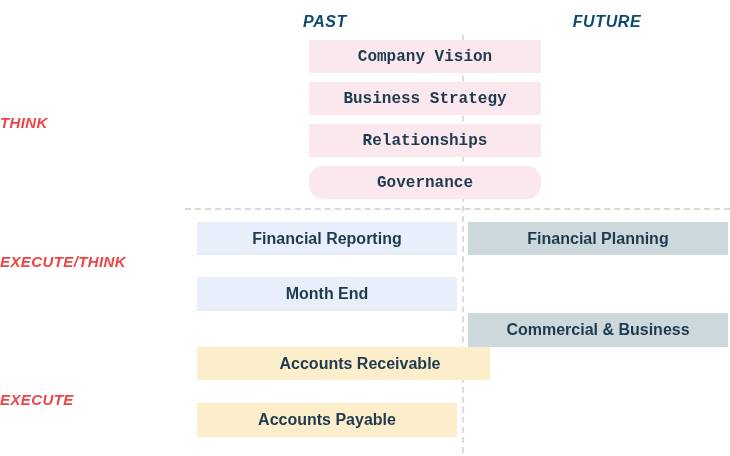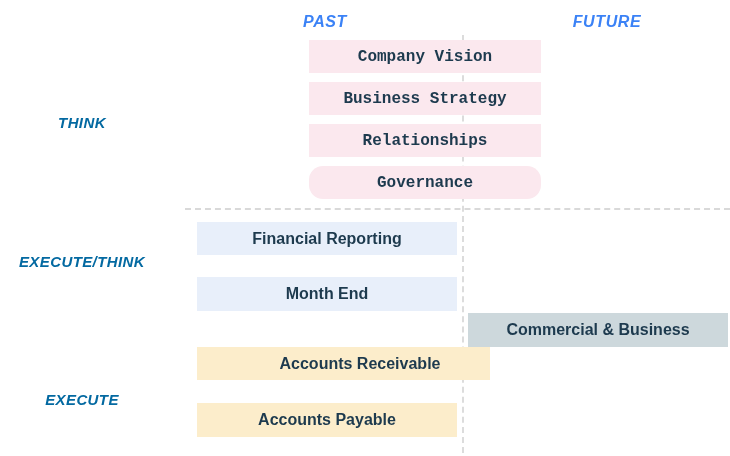--- a/index.html
+++ b/index.html
@@ -19,21 +19,21 @@
   
   .col-header {
     position: absolute;
     top: 13px;
     width: 110px;
     text-align: center;
     font-size: 16px;
     font-style: italic;
     font-weight: 600;
     letter-spacing: 0.6px;
-    color: #3b82f6;
+    color: #0c4a6e;
   }
   #col-past    { left: 270px; }
   #col-current { left: 410px; }
   #col-future  { left: 552px; }
 
   
   .vline {
     position: absolute;
     left: 462px;
     top: 35px;
@@ -50,26 +50,25 @@
     height: 0;
     border-top: 2px dashed #d9d9d9;
     z-index: 1;
   }
 
   
   .row-label {
     position: absolute;
     left: 0;
     width: 164px;
-    text-align: center;
     font-size: 15px;
     font-style: italic;
     font-weight: 600;
     letter-spacing: 0.4px;
-    color: #0369a1;
+    color: #ef4444;
   }
   #label-think         { top: 114px; }
   #label-execute-think { top: 253px; }
   #label-execute       { top: 391px; }
 
   
   .bar {
     position: absolute;
     height: 33px;
     display: flex;
@@ -116,18 +115,19 @@
   <div class="row-label" id="label-execute">EXECUTE</div>
 
   <div class="bar think" id="bar-company-vision" style="background: rgb(251, 232, 238);">Company Vision</div>
   <div class="bar think" id="bar-business-strategy" style="background: rgb(251, 232, 238);">Business Strategy</div>
   <div class="bar think" id="bar-relationships" style="background: rgb(251, 232, 238);">Relationships</div>
   <div class="bar think" id="bar-governance" style="background: rgb(251, 232, 238); border-radius: 14px;">Governance</div>
 
   <div class="bar bluebar" id="bar-financial-reporting" style="background: rgb(232, 239, 250);">Financial Reporting</div>
   <div class="bar bluebar" id="bar-month-end" style="background: rgb(232, 239, 250);">Month End</div>
 
+  <div class="bar graybar" id="bar-financial-planning" style="background: rgb(205, 216, 220);">Financial Planning</div>
   <div class="bar graybar" id="bar-commercial-business" style="background: rgb(205, 216, 220);">Commercial &amp; Business</div>
 
   <div class="bar creambar" id="bar-accounts-receivable" style="background: rgb(252, 237, 203);">Accounts Receivable</div>
   <div class="bar creambar" id="bar-accounts-payable" style="background: rgb(252, 237, 203);">Accounts Payable</div>
 
 </div>
 
 </body></html>

